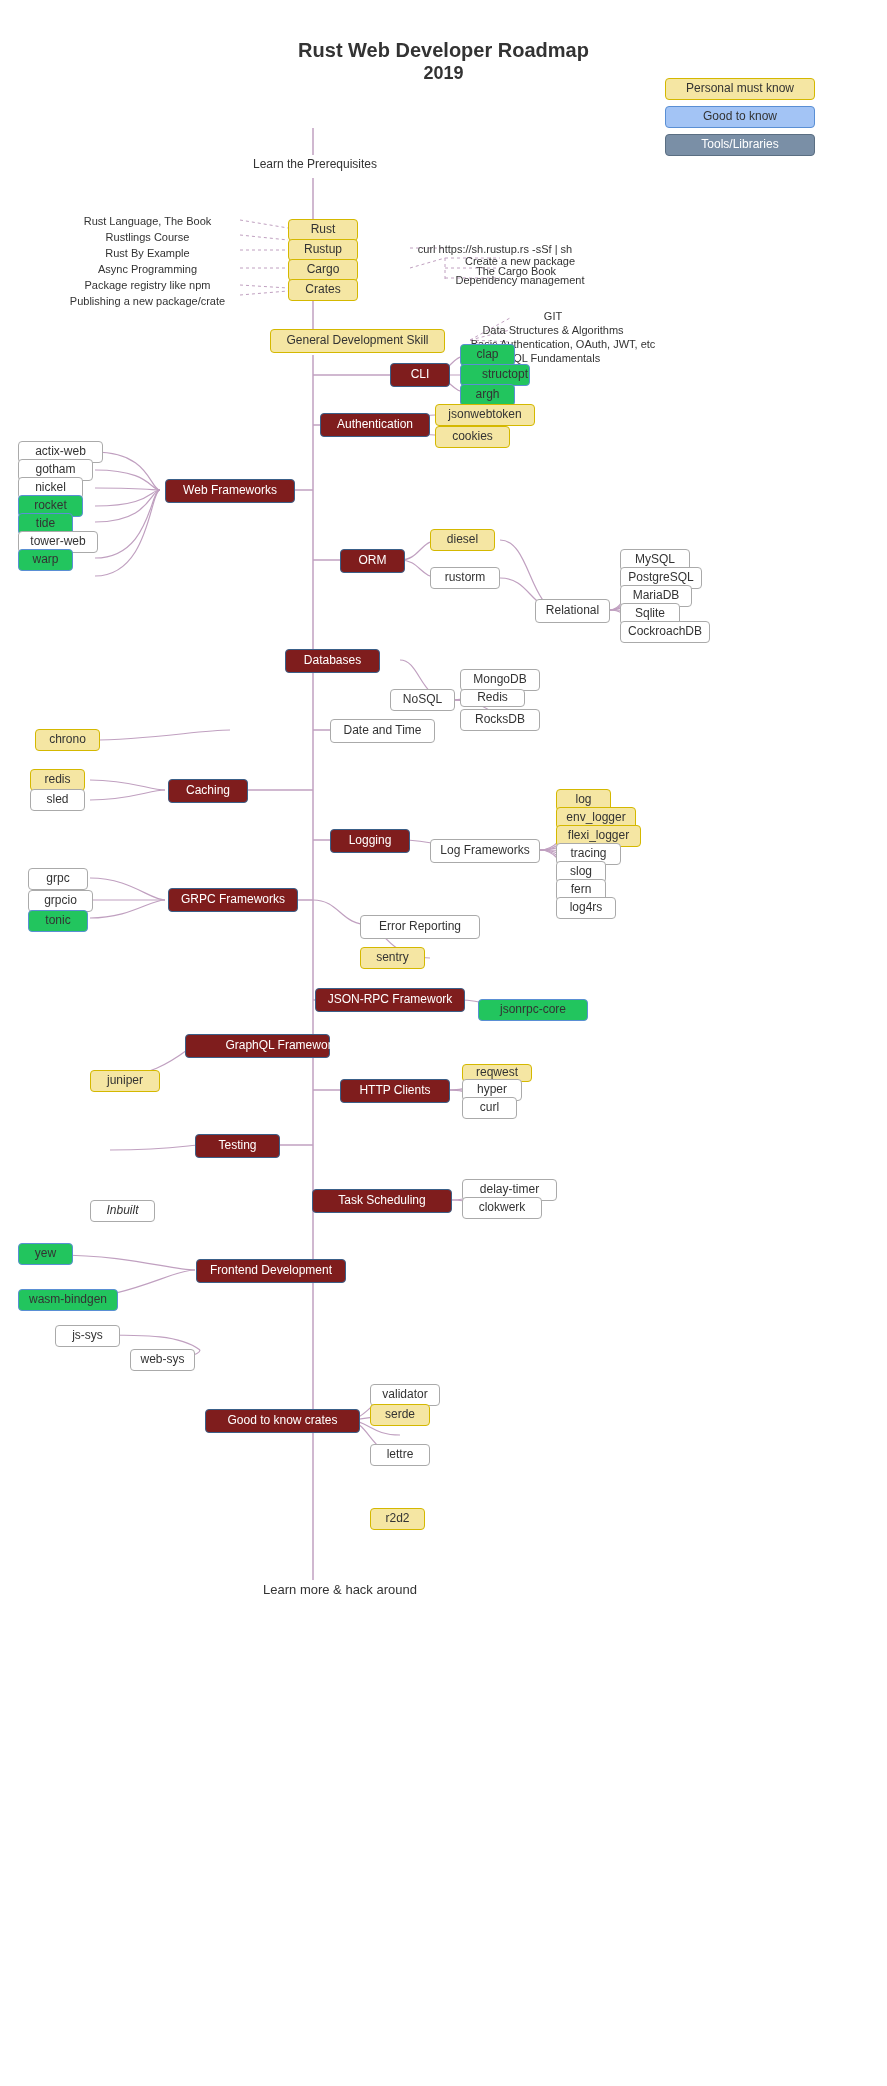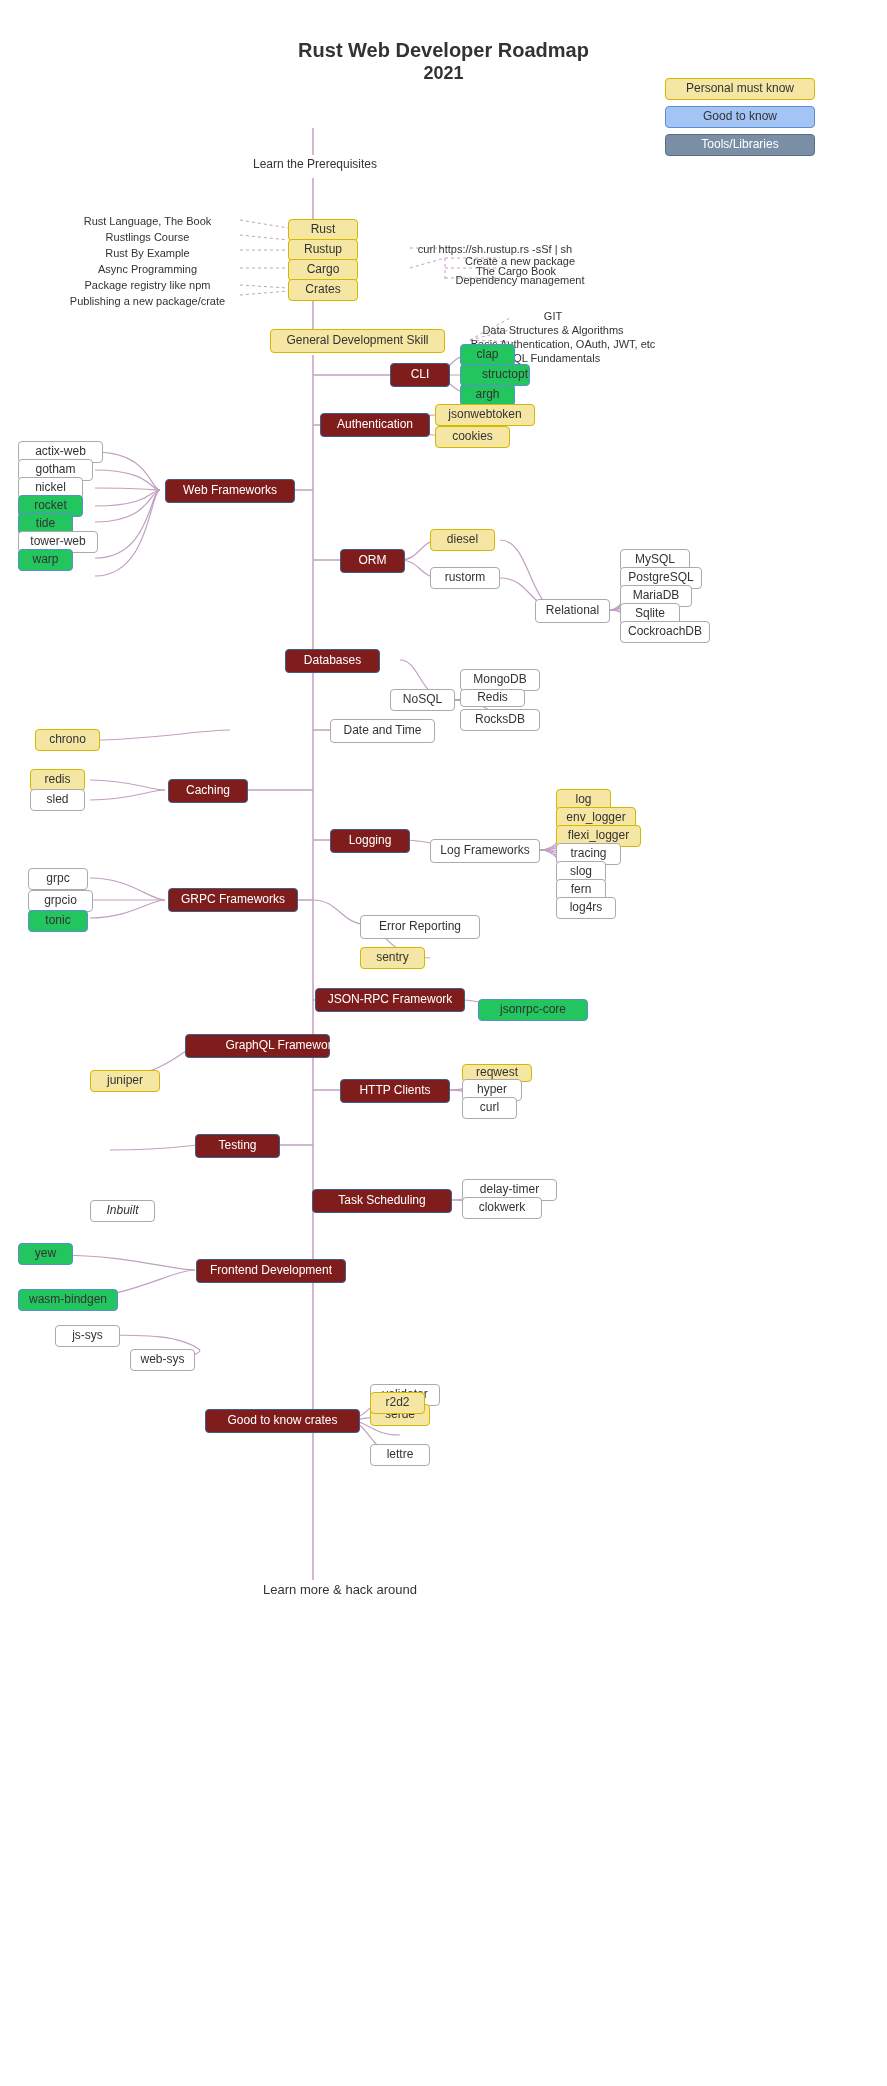--- a/index.html
+++ b/index.html
@@ -199,21 +199,21 @@
   <line x1="313" y1="1350" x2="313" y2="1550" stroke="#c0a0c0" stroke-width="1.5"></line>
   <path d="M345,1420 C370,1420 370,1395 400,1395" stroke="#c0a0c0" stroke-width="1.2" fill="none"></path>
   <path d="M345,1420 C370,1420 370,1415 400,1415" stroke="#c0a0c0" stroke-width="1.2" fill="none"></path>
   <path d="M345,1420 C370,1420 370,1435 400,1435" stroke="#c0a0c0" stroke-width="1.2" fill="none"></path>
   <path d="M345,1420 C370,1420 370,1455 400,1455" stroke="#c0a0c0" stroke-width="1.2" fill="none"></path>
 
   <line x1="313" y1="1550" x2="313" y2="1580" stroke="#c0a0c0" stroke-width="1.5"></line>
 </svg>
 
 <div class="node n-title" style="left:180px;top:35px;width:527px;height:30px;">Rust Web Developer Roadmap</div>
-<div class="node n-subtitle" style="left:260px;top:62px;width:367px;height:24px;">2021</div>
+<div class="node n-subtitle" style="left:260px;top:62px;width:367px;height:24px;">2019</div>
 
 <div class="node legend-personal" style="left:665px;top:78px;width:150px;height:22px;padding:2px 8px;">Personal must know</div>
 <div class="node legend-good" style="left:665px;top:106px;width:150px;height:22px;padding:2px 8px;">Good to know</div>
 <div class="node legend-tools" style="left:665px;top:134px;width:150px;height:22px;padding:2px 8px;">Tools/Libraries</div>
 
 <div class="node n-none" style="left:230px;top:155px;width:170px;height:20px;">Learn the Prerequisites</div>
 
 <div class="node n-none" style="left:60px;top:213px;width:175px;height:16px;font-size:11px;">Rust Language, The Book</div>
 <div class="node n-none" style="left:60px;top:229px;width:175px;height:16px;font-size:11px;">Rustlings Course</div>
 <div class="node n-none" style="left:60px;top:245px;width:175px;height:16px;font-size:11px;">Rust By Example</div>
@@ -323,16 +323,16 @@
 
 <div class="node n-blue" style="left:196px;top:1259px;width:150px;height:24px;">Frontend Development</div>
 <div class="node n-lightblue" style="left:18px;top:1243px;width:55px;height:22px;">yew</div>
 <div class="node n-lightblue" style="left:18px;top:1289px;width:100px;height:22px;">wasm-bindgen</div>
 <div class="node n-white" style="left:55px;top:1325px;width:65px;height:22px;">js-sys</div>
 <div class="node n-white" style="left:130px;top:1349px;width:65px;height:22px;">web-sys</div>
 
 <div class="node n-blue" style="left:205px;top:1409px;width:155px;height:24px;">Good to know crates</div>
 <div class="node n-white" style="left:370px;top:1384px;width:70px;height:22px;">validator</div>
 <div class="node n-yellow" style="left:370px;top:1404px;width:60px;height:22px;">serde</div>
-<div class="node n-yellow" style="left:370px;top:1392px;width:55px;height:22px;">r2d2</div>
+<div class="node n-yellow" style="left:370px;top:1508px;width:55px;height:22px;">r2d2</div>
 <div class="node n-white" style="left:370px;top:1444px;width:60px;height:22px;">lettre</div>
 
 <div class="node n-none" style="left:240px;top:1580px;width:200px;height:20px;font-size:13px;">Learn more &amp; hack around</div>
 
 </body></html>

